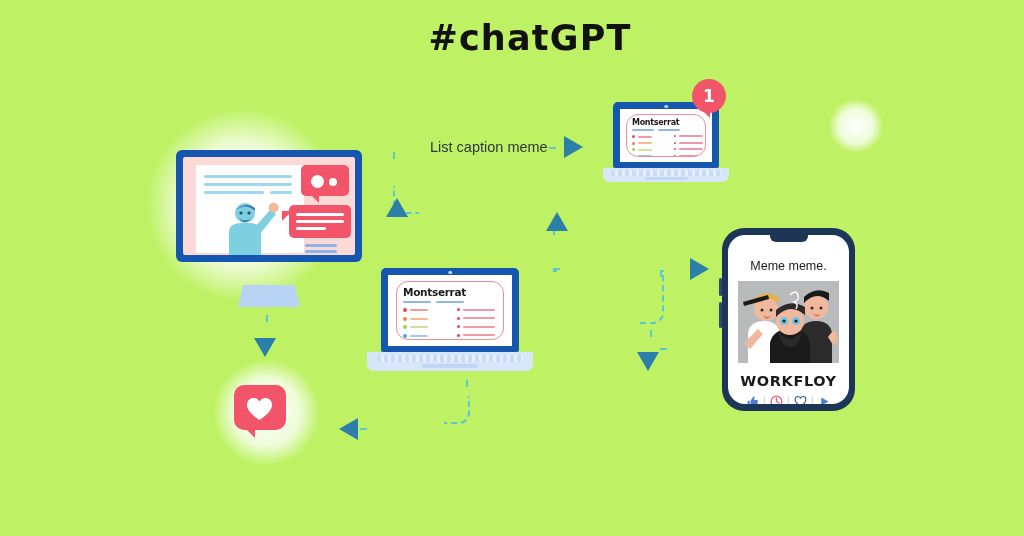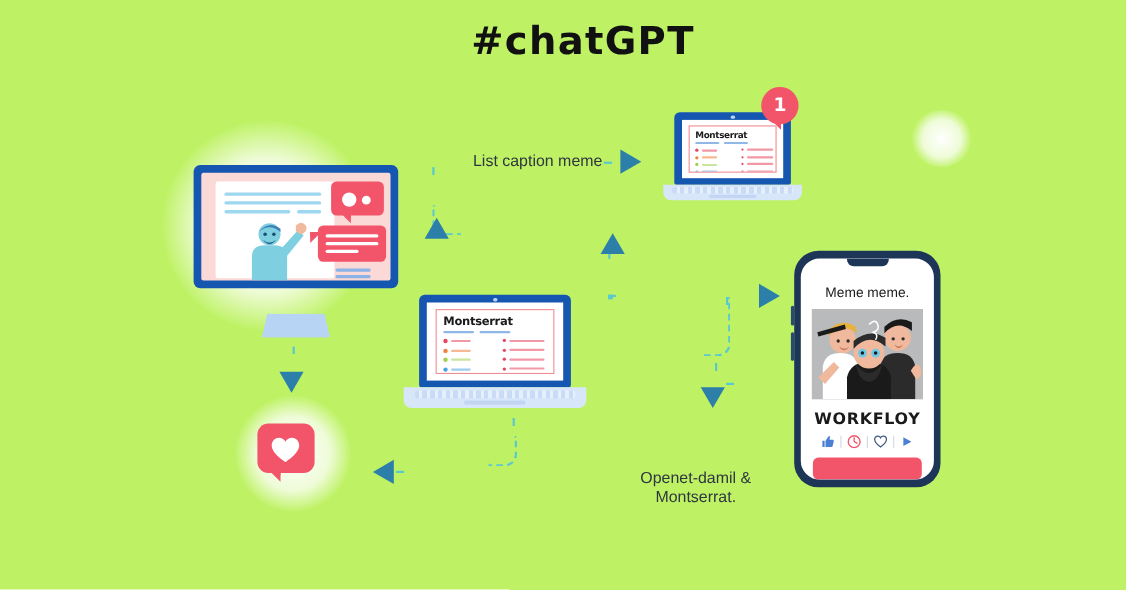--- a/index.html
+++ b/index.html
@@ -211,21 +211,21 @@
     width: 88%; height: 40%;
     background: repeating-linear-gradient(to right, #c9dbf6 0 4px, #e6effc 4px 7px);
     border-radius: 2px;
   }
 
   
   .fontcard {
     position: absolute;
     border: 1.5px solid #f08c93;
     background: #ffffff;
-    border-radius: 0;
+    border-radius: 12px;
     overflow: hidden;
   }
   .fc-title {
     position: absolute;
     font-family: "DejaVu Sans", sans-serif;
     font-weight: 700;
     color: #1a1a1a;
     letter-spacing: -0.3px;
     white-space: nowrap;
   }
@@ -253,21 +253,21 @@
     left: 6px; bottom: -5px;
     border: 6px solid transparent;
     border-top-color: #f2556a;
     border-right-color: #f2556a;
   }
 
   
   #phone {
     position: absolute;
     left: 722px; top: 228px;
-    width: 133px; height: 215px;
+    width: 133px; height: 183px;
     background: #1d3557;
     border-radius: 22px;
     padding: 7px 6px;
     box-sizing: border-box;
   }
   #phone-screen {
     width: 100%; height: 100%;
     background: #ffffff;
     border-radius: 17px;
     position: relative;
@@ -539,16 +539,14 @@
         <div class="act-div"></div>
         <svg width="13" height="13" viewBox="0 0 16 16">
           <path d="M4 3 L13 8 L4 13 Z" fill="#4a7fd4"></path>
         </svg>
       </div>
       <div id="phone-cta"></div>
     </div>
   </div>
 
   <div class="label" id="label-caption">List caption meme</div>
-  <div class="label" id="label-fonts">Openet-damil &amp;
-Montserrat.</div>
 
 </div>
 
 </body></html>

